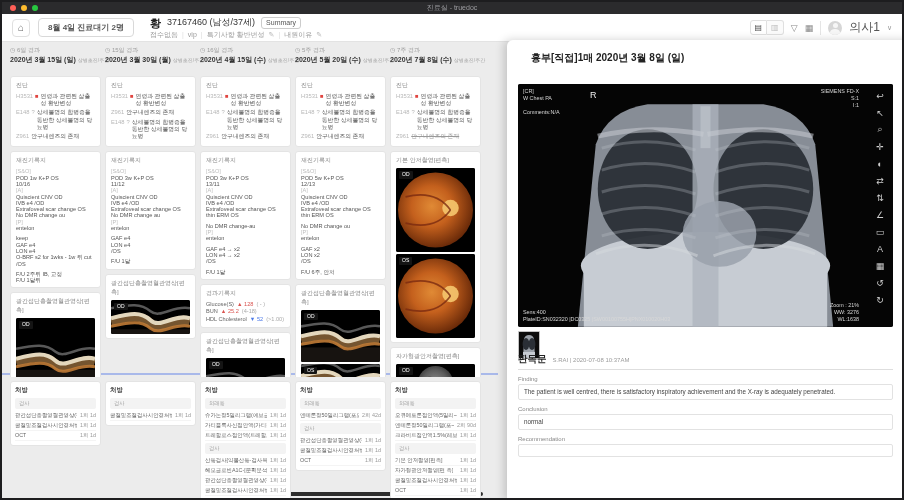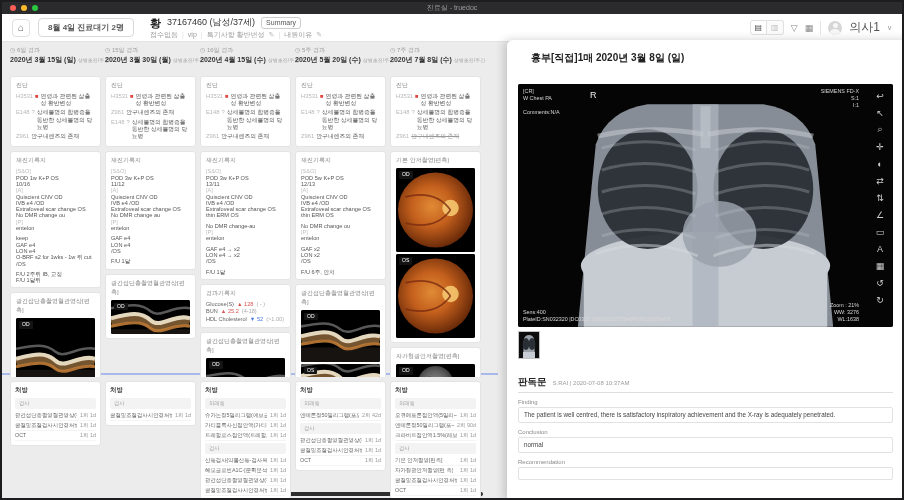--- a/index.html
+++ b/index.html
@@ -80,21 +80,21 @@
   .ov{position:absolute;color:#d8d8d8;font-size:5.4px;line-height:7px;}
   .ov-tl{left:5px;top:4px;}
   .ov-marker{left:72px;top:8px;font-size:9px;color:#eee;}
   .ov-tr{right:34px;top:4px;text-align:right;}
   .ov-bl{left:5px;bottom:4px;}
   .ov-br{right:34px;bottom:4px;text-align:right;}
   .xtools{position:absolute;right:1px;top:3px;width:24px;display:flex;flex-direction:column;align-items:center;}
   .xtool{width:18px;height:17px;display:flex;align-items:center;justify-content:center;font-size:9px;color:#cfcfcf;}
   .thumbrow{position:absolute;left:11px;top:291px;height:30px;display:flex;}
   .thumb{width:22px;height:28px;border:1px solid #c2c2c2;background:#0c0c0c;border-radius:1px;overflow:hidden;}
-  .report{position:absolute;left:11px;top:336px;width:375px;}
+  .report{position:absolute;left:11px;top:313px;width:375px;}
   .rtitlebar{border-bottom:1px solid #dedede;padding-bottom:3px;display:flex;align-items:baseline;gap:6px;}
   .rtitle{font-size:9.5px;font-weight:bold;color:#222;}
   .rmeta{font-size:6px;color:#9c9c9c;}
   .rlabel{font-size:6px;color:#8a8a8a;margin-top:6px;margin-bottom:2px;}
   .rbox{border:1px solid #e2e2e2;border-radius:2px;min-height:13px;padding:3px 5px;font-size:6.3px;color:#444;line-height:1.3;}
   .brand{position:absolute;right:13px;top:406px;display:flex;align-items:center;gap:5px;}
   .brandtext{font-size:19px;font-weight:bold;color:#20307c;letter-spacing:-0.5px;}
   .vfooter{position:absolute;left:0;right:0;bottom:0;height:27px;border-top:1px solid #e7e7e7;display:flex;align-items:center;padding:0 12px;gap:6px;}
   .vbtn{border:1px solid #d7d7d7;border-radius:3px;background:#fff;font-size:7.5px;color:#555;padding:3px 10px;}
   .vclose-link{margin-left:auto;font-size:8px;color:#4a78e8;}

